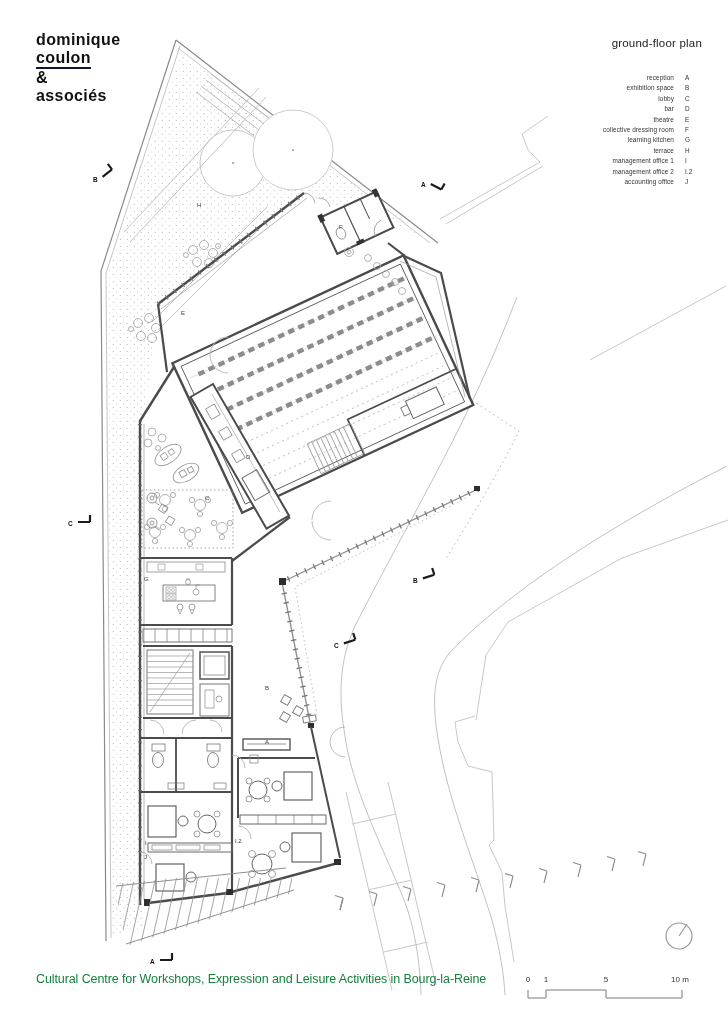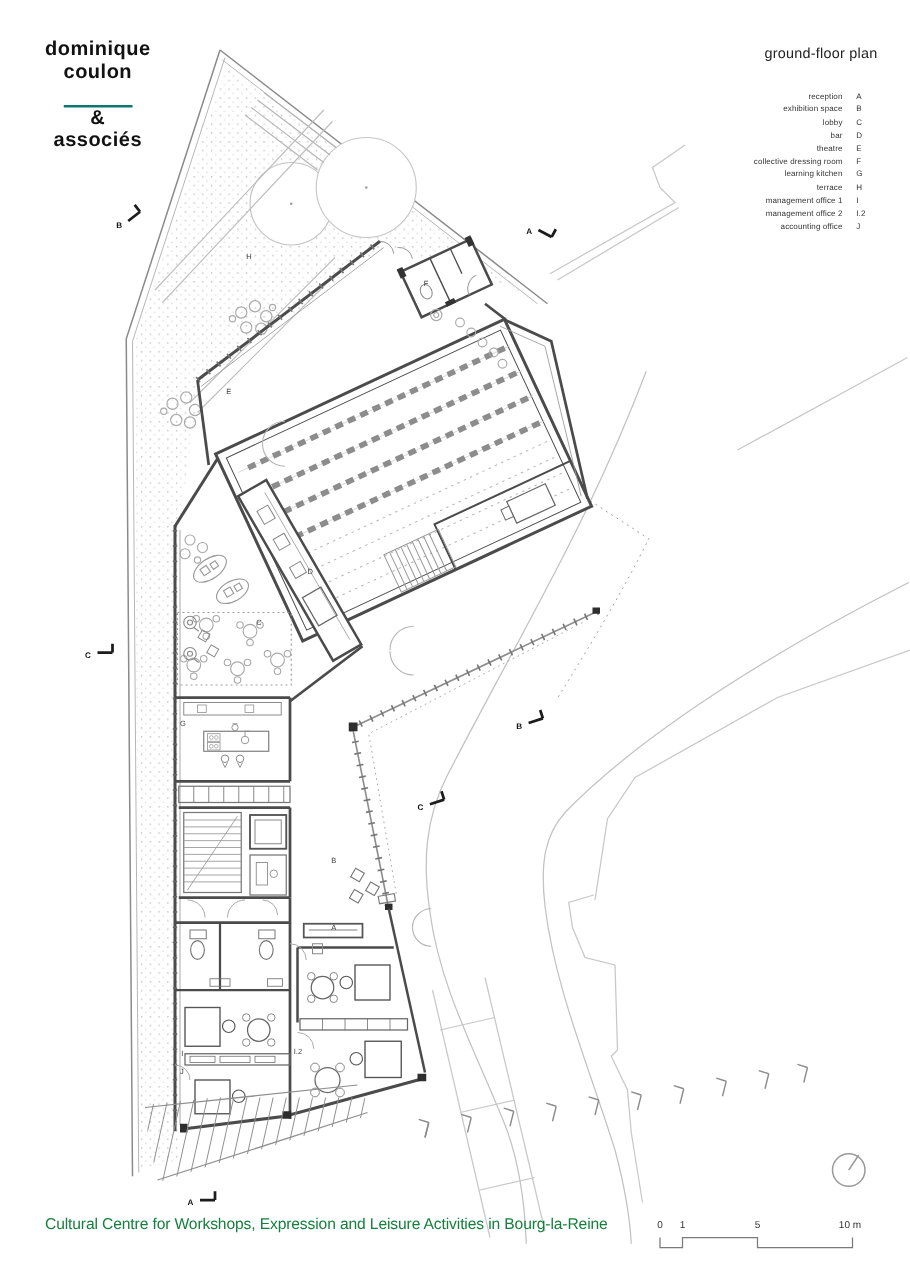--- a/index.html
+++ b/index.html
@@ -1,20 +1,20 @@
 <!DOCTYPE html>
 <html><head>
 <meta charset="utf-8">
 <style>
   html,body{margin:0;padding:0;background:#e8e8e8;}
   .page{position:relative;width:728px;height:1030px;background:#ffffff;overflow:hidden;
         font-family:"Liberation Sans",sans-serif;color:#1d1d1d;}
   .logo{position:absolute;left:36px;top:31px;font-size:16px;font-weight:bold;
-        line-height:18px;letter-spacing:.4px;color:#111;text-align:center;}
-  .logo .u{display:inline-block;border-bottom:2px solid #0f766e;padding-bottom:17px;}
+        line-height:18px;letter-spacing:.4px;color:#111;}
+  .logo .u{display:inline-block;border-bottom:2px solid #0f172a;padding-bottom:0px;}
   .plan-title{position:absolute;top:37px;right:26px;font-size:11.5px;letter-spacing:.2px;color:#222;padding-left:40px;}
   .legend{position:absolute;top:74px;right:26px;}
   .lg-row{display:flex;justify-content:flex-end;align-items:baseline;height:10.4px;
           font-size:6.4px;color:#333;letter-spacing:.1px;}
   .lg-key{width:17px;text-align:left;margin-left:11px;}
   .caption{position:absolute;left:36px;top:972px;font-size:12.5px;letter-spacing:-0.1px;color:#15803d;}
   svg.plan{position:absolute;left:0;top:0;}
   svg text{font-family:"Liberation Sans",sans-serif;}
   .roomlbl{font-size:6px;fill:#3a3a3a;}
   .mklbl{font-size:6.5px;font-weight:bold;fill:#111;}

